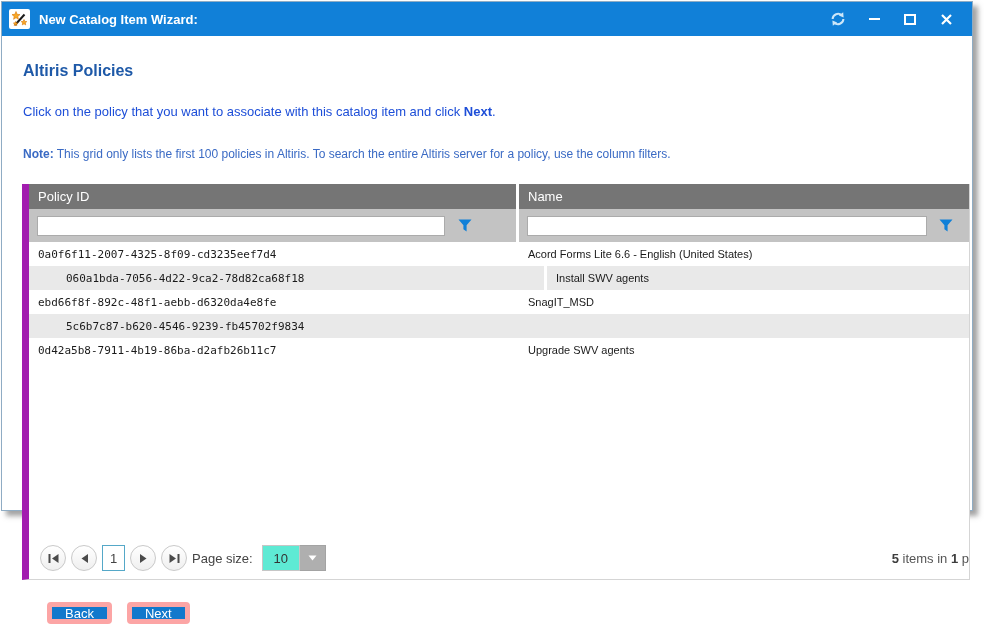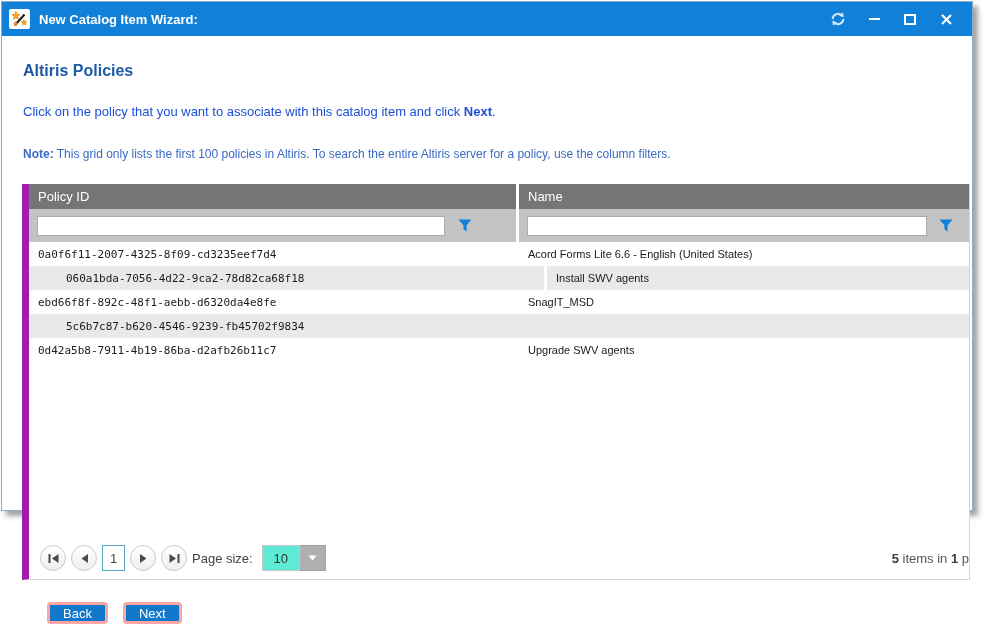--- a/index.html
+++ b/index.html
@@ -59,21 +59,21 @@
   .pg-size{display:flex;margin-left:9px;cursor:pointer;}
   .pg-size-value{width:38px;height:26px;background:#5eead4;border:1px solid #C6C6C6;display:flex;
     align-items:center;justify-content:center;font-size:13px;color:#333;}
   .pg-size-arrow{width:26px;height:26px;background:#AFAFAF;border:1px solid #A3A3A3;border-left:none;
     display:flex;align-items:center;justify-content:center;}
   .pg-summary{margin-left:auto;white-space:pre;font-size:13px;color:#555;}
   .pg-summary b{color:#3d3d3d;}
 
   
   .footer{margin:22px 0 0 25px;display:flex;gap:15px;}
-  .btn{background:#1278CC;color:#fff;font-size:13px;border:3px solid #fca5a5;border-radius:4px;
+  .btn{background:#1278CC;color:#fff;font-size:13px;border:5px solid #fca5a5;border-radius:4px;
     height:22px;padding:0 13px;display:flex;align-items:center;cursor:pointer;
     font-family:"Liberation Sans",sans-serif;}
 </style>
 </head>
 <body>
 
 <div class="window">
 
   <div class="titlebar">
     <div class="app-icon">

